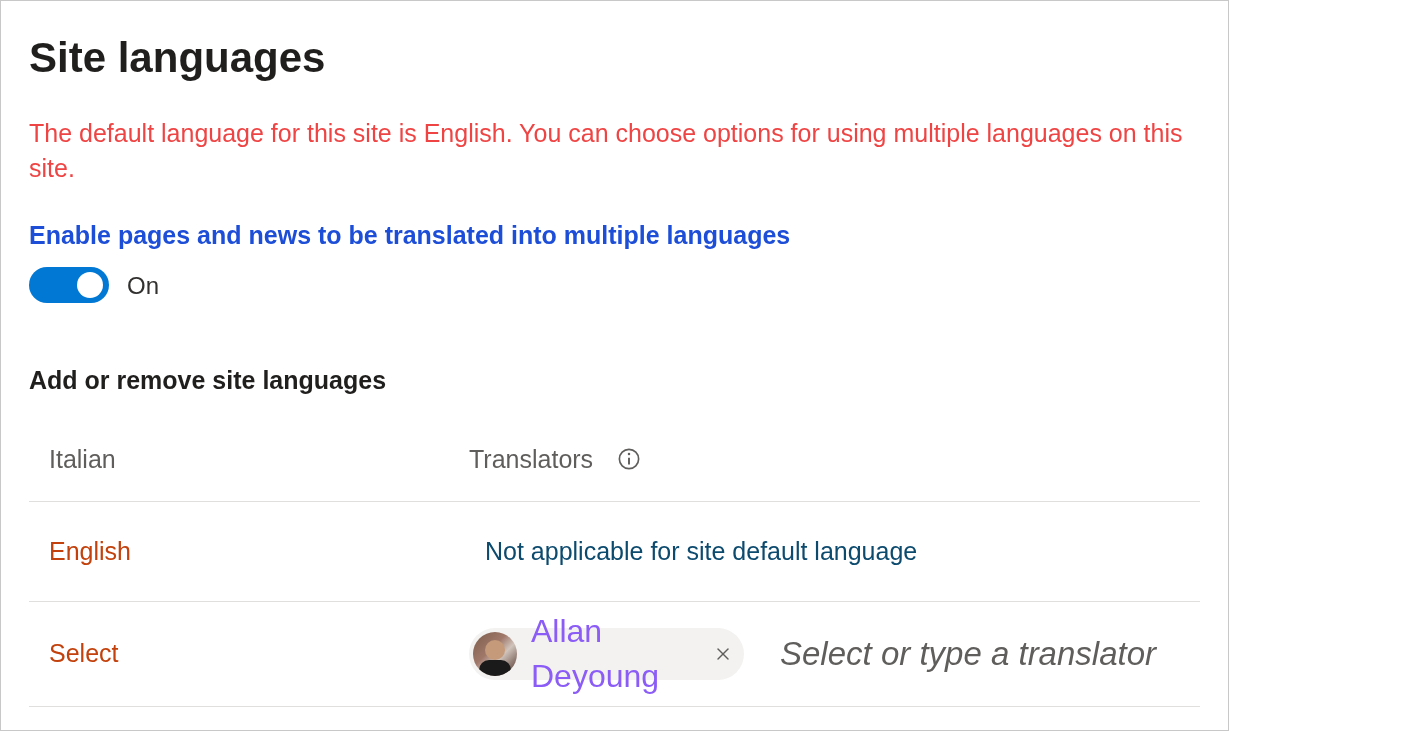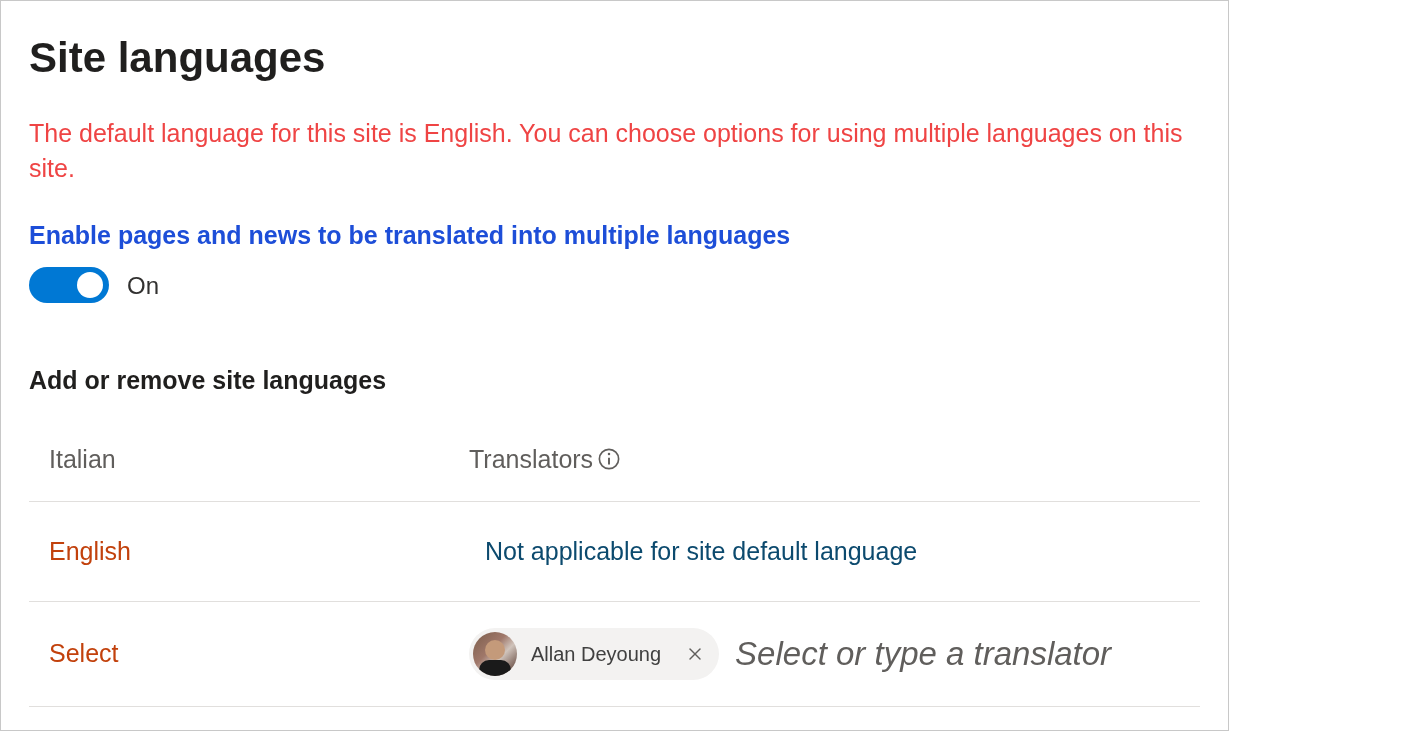--- a/index.html
+++ b/index.html
@@ -88,21 +88,21 @@
     }
     .col-lang {
       flex: 0 0 420px;
       font-size: 25px;
       color: #c2410c;
     }
     .col-trans {
       flex: 1;
       display: flex;
       align-items: center;
-      gap: 4px;
+      gap: 24px;
       font-size: 25px;
       color: #323130;
     }
     .header-row .col-lang,
     .header-row .col-trans {
       color: #605e5c;
       font-weight: 400;
     }
     .info-icon {
       width: 24px;
@@ -143,22 +143,22 @@
     }
     .avatar::after{
       content:"";
       position:absolute;
       bottom:-6px; left:6px;
       width:32px; height:22px;
       border-radius:10px 10px 0 0;
       background:#1a1a1a;
     }
     .chip-name {
-      font-size: 20px;
-      color: #404040;
+      font-size: 32px;
+      color: #8b5cf6;
     }
     .chip-remove {
       width: 28px;
       height: 28px;
       display: inline-flex;
       align-items: center;
       justify-content: center;
       cursor: pointer;
       color: #605e5c;
       margin-left: 6px;

